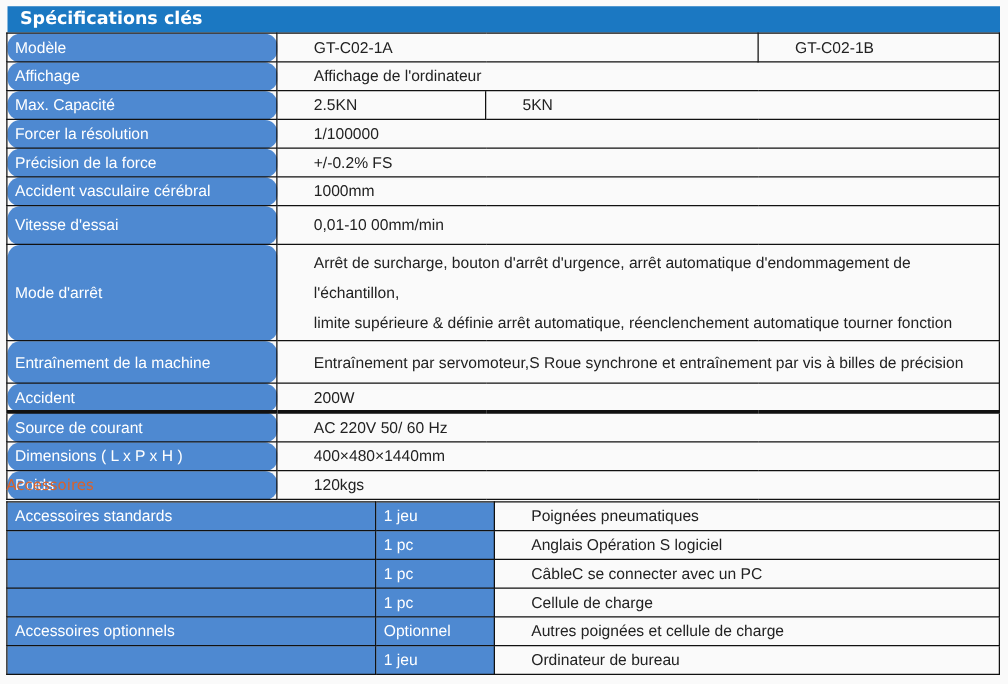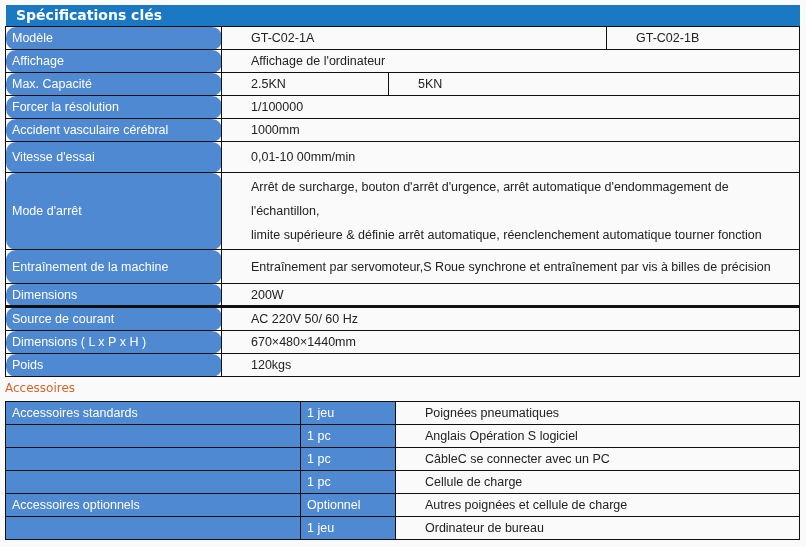--- a/index.html
+++ b/index.html
@@ -54,49 +54,53 @@
   <tr style="height:23px">
     <td class="lbl">Max. Capacité</td>
     <td class="val">2.5KN</td>
     <td class="val" colspan="2">5KN</td>
   </tr>
   <tr style="height:23px">
     <td class="lbl">Forcer la résolution</td>
     <td class="val" colspan="3">1/100000</td>
   </tr>
   <tr style="height:23px">
+    <td class="lbl">Précision de la force</td>
+    <td class="val" colspan="3">+/-0.2% FS</td>
+  </tr>
+  <tr style="height:23px">
     <td class="lbl">Accident vasculaire cérébral</td>
     <td class="val" colspan="3">1000mm</td>
   </tr>
   <tr style="height:31px">
     <td class="lbl">Vitesse d'essai</td>
     <td class="val" colspan="3">0,01-10 00mm/min</td>
   </tr>
   <tr style="height:55px">
     <td class="lbl">Mode d'arrêt</td>
     <td class="val multi" colspan="3">
       <div>Arrêt de surcharge, bouton d'arrêt d'urgence, arrêt automatique d'endommagement de l'échantillon,</div>
       <div>limite supérieure &amp; définie arrêt automatique, réenclenchement automatique tourner fonction</div>
     </td>
   </tr>
   <tr style="height:34px">
     <td class="lbl">Entraînement de la machine</td>
     <td class="val" colspan="3">Entraînement par servomoteur,S Roue synchrone et entraînement par vis à billes de précision</td>
   </tr>
   <tr style="height:23px">
-    <td class="lbl">Dimensions</td>
+    <td class="lbl">Accident</td>
     <td class="val" colspan="3">200W</td>
   </tr>
   <tr class="thick-top" style="height:24px">
     <td class="lbl">Source de courant</td>
     <td class="val" colspan="3">AC 220V 50/ 60 Hz</td>
   </tr>
   <tr style="height:23px">
     <td class="lbl">Dimensions ( L x P x H )</td>
-    <td class="val" colspan="3">670×480×1440mm</td>
+    <td class="val" colspan="3">400×480×1440mm</td>
   </tr>
   <tr style="height:23px">
     <td class="lbl">Poids</td>
     <td class="val" colspan="3">120kgs</td>
   </tr>
 </tbody>
   </table>
 
 <div class="acc-title">Accessoires</div>
 

